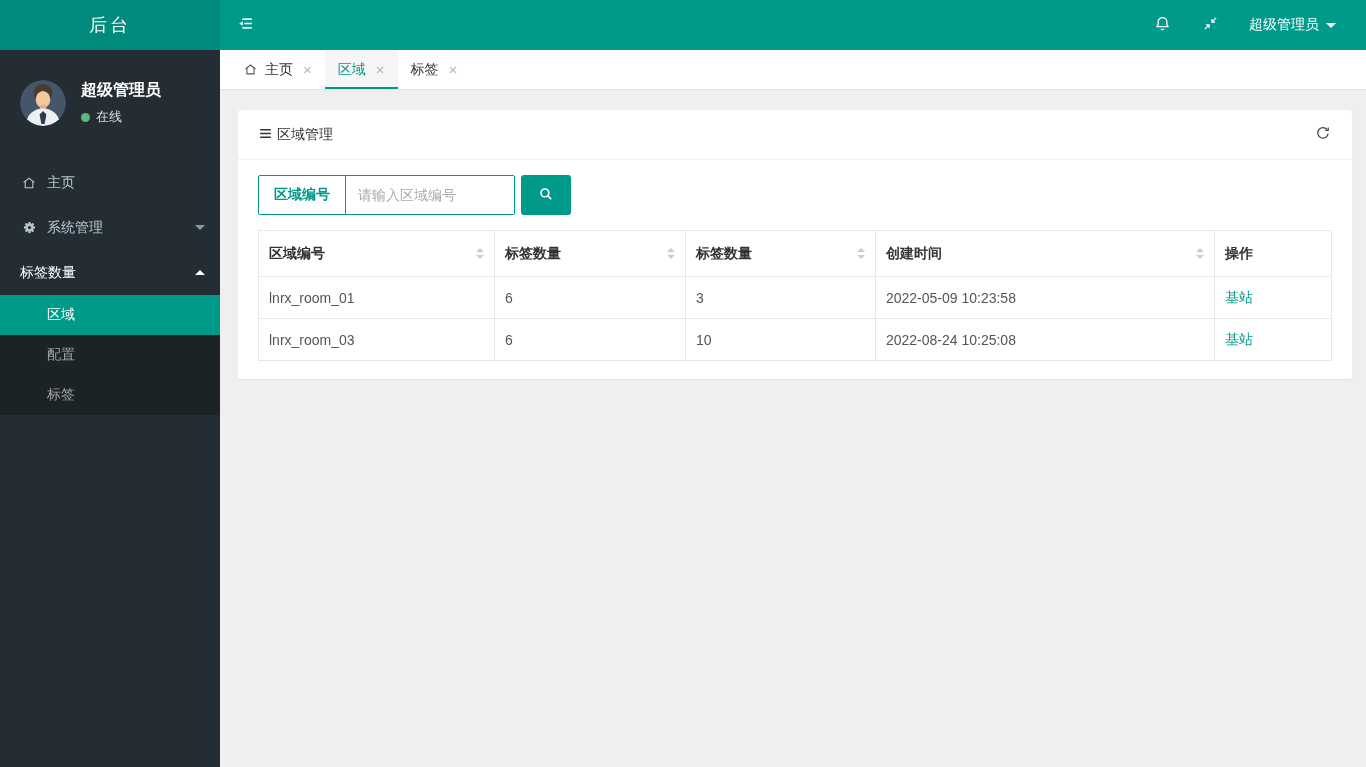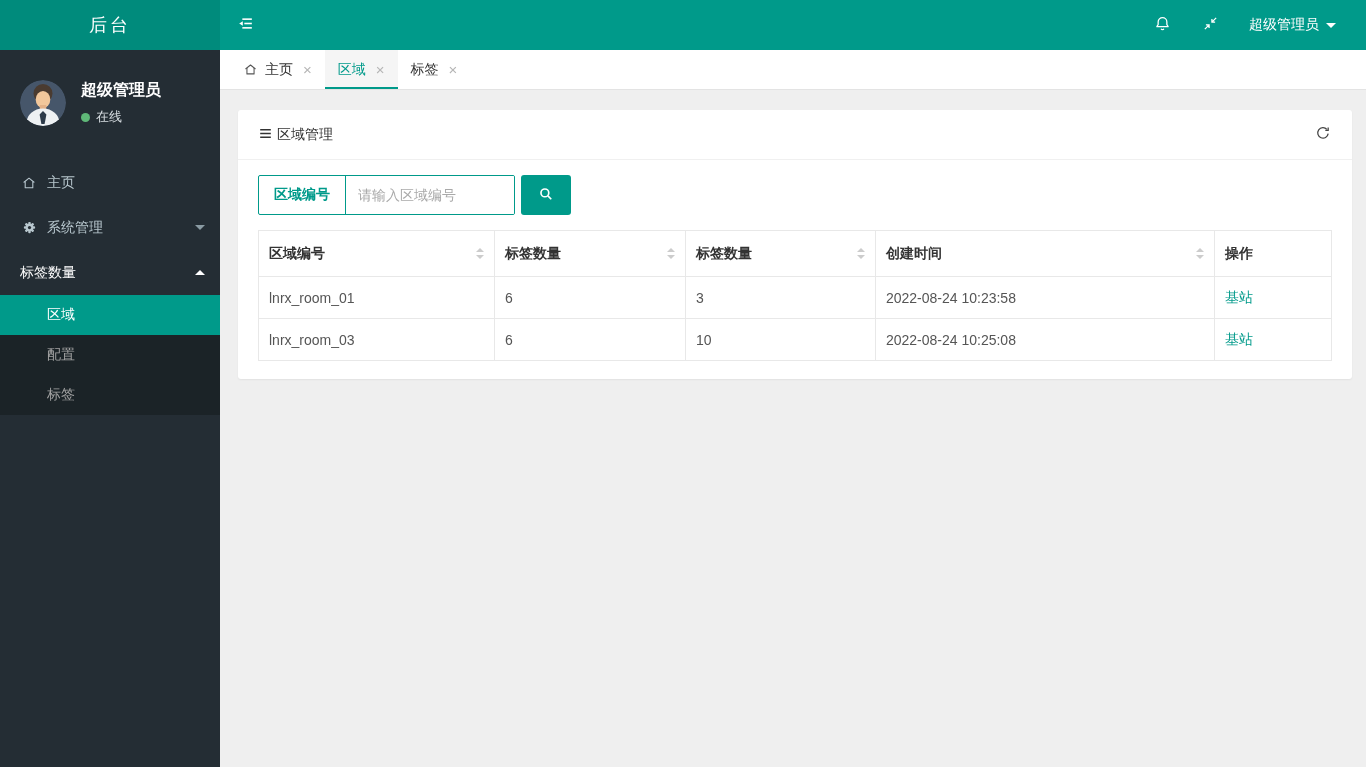--- a/index.html
+++ b/index.html
@@ -300,21 +300,21 @@
                 <span>操作</span>
               </div>
             </th>
           </tr>
         </thead>
         <tbody>
           <tr>
             <td>lnrx_room_01</td>
             <td>6</td>
             <td>3</td>
-            <td>2022-08-24 10:23:58</td>
+            <td>2022-05-09 10:23:58</td>
             <td><a>基站</a></td>
           </tr>
           <tr>
             <td>lnrx_room_03</td>
             <td>6</td>
             <td>10</td>
             <td>2022-08-24 10:25:08</td>
             <td><a>基站</a></td>
           </tr>
         </tbody>

